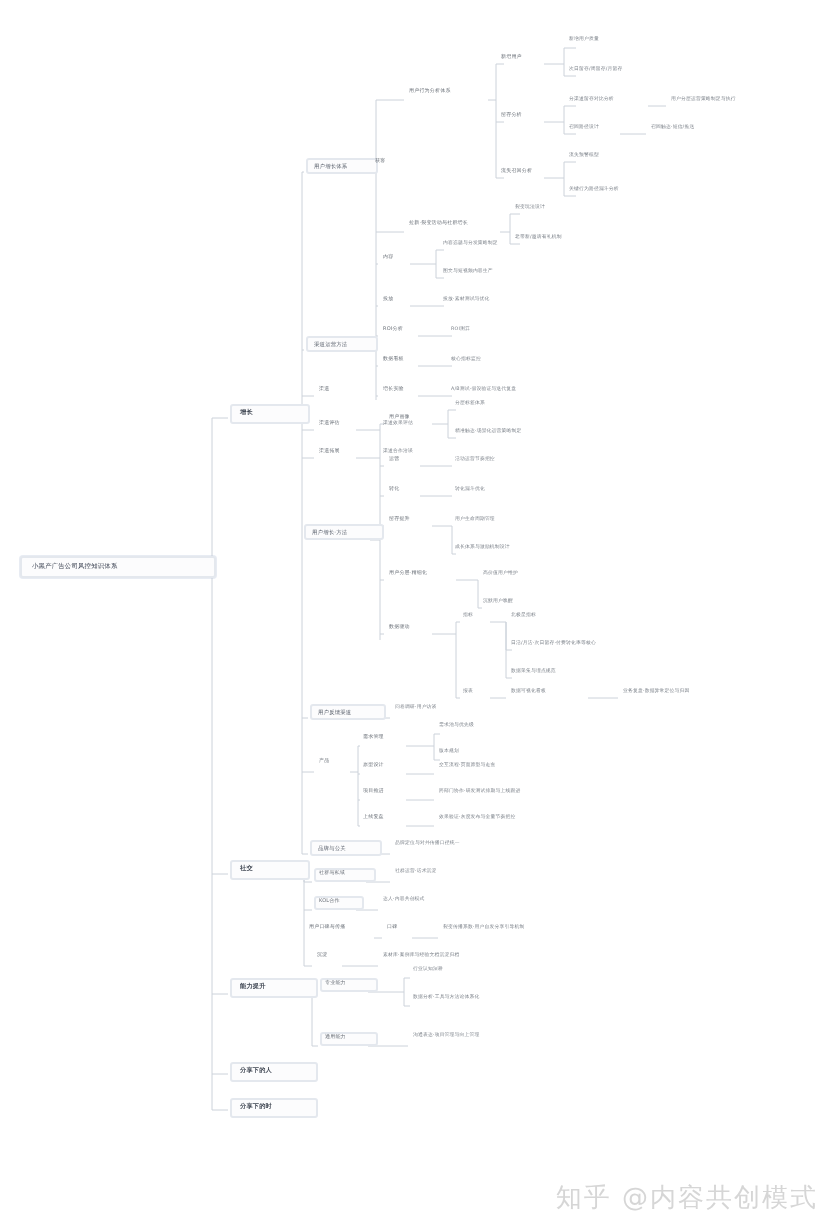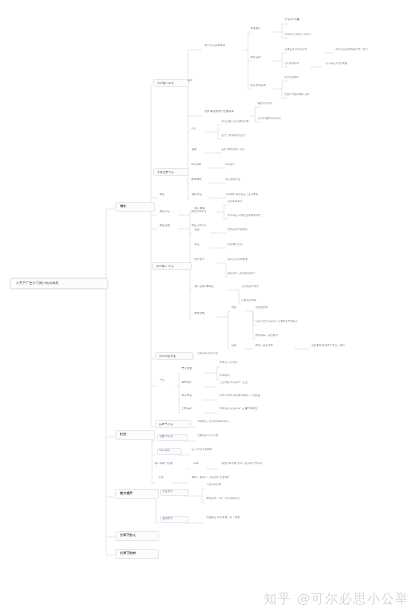--- a/index.html
+++ b/index.html
@@ -357,14 +357,14 @@
       <div class="node lvl4" style="left: 220px; top: 462px; min-width: 76px;">裂变传播系数·用户自发分享引导机制</div>
       <div class="node lvl3" style="left: 157px; top: 476px; min-width: 14px;">沉淀</div>
       <div class="node lvl4" style="left: 190px; top: 476px; min-width: 72px;">素材库·案例库与经验文档沉淀归档</div>
       <div class="node lvl3 boxed" style="left: 160px; top: 489px; min-width: 24px;">专业能力</div>
       <div class="node lvl4" style="left: 205px; top: 483px; min-width: 32px;">行业认知深耕</div>
       <div class="node lvl4" style="left: 205px; top: 497px; min-width: 58px;">数据分析·工具与方法论体系化</div>
       <div class="node lvl3 boxed" style="left: 160px; top: 516px; min-width: 24px;">通用能力</div>
       <div class="node lvl4" style="left: 205px; top: 516px; min-width: 58px;">沟通表达·项目管理与向上管理</div>
     </div>
 
-  <div class="watermark">知乎 @可尔必思小公举</div>
+  <div class="watermark">知乎 @内容共创模式</div>
 </div>
 
 </body></html>

